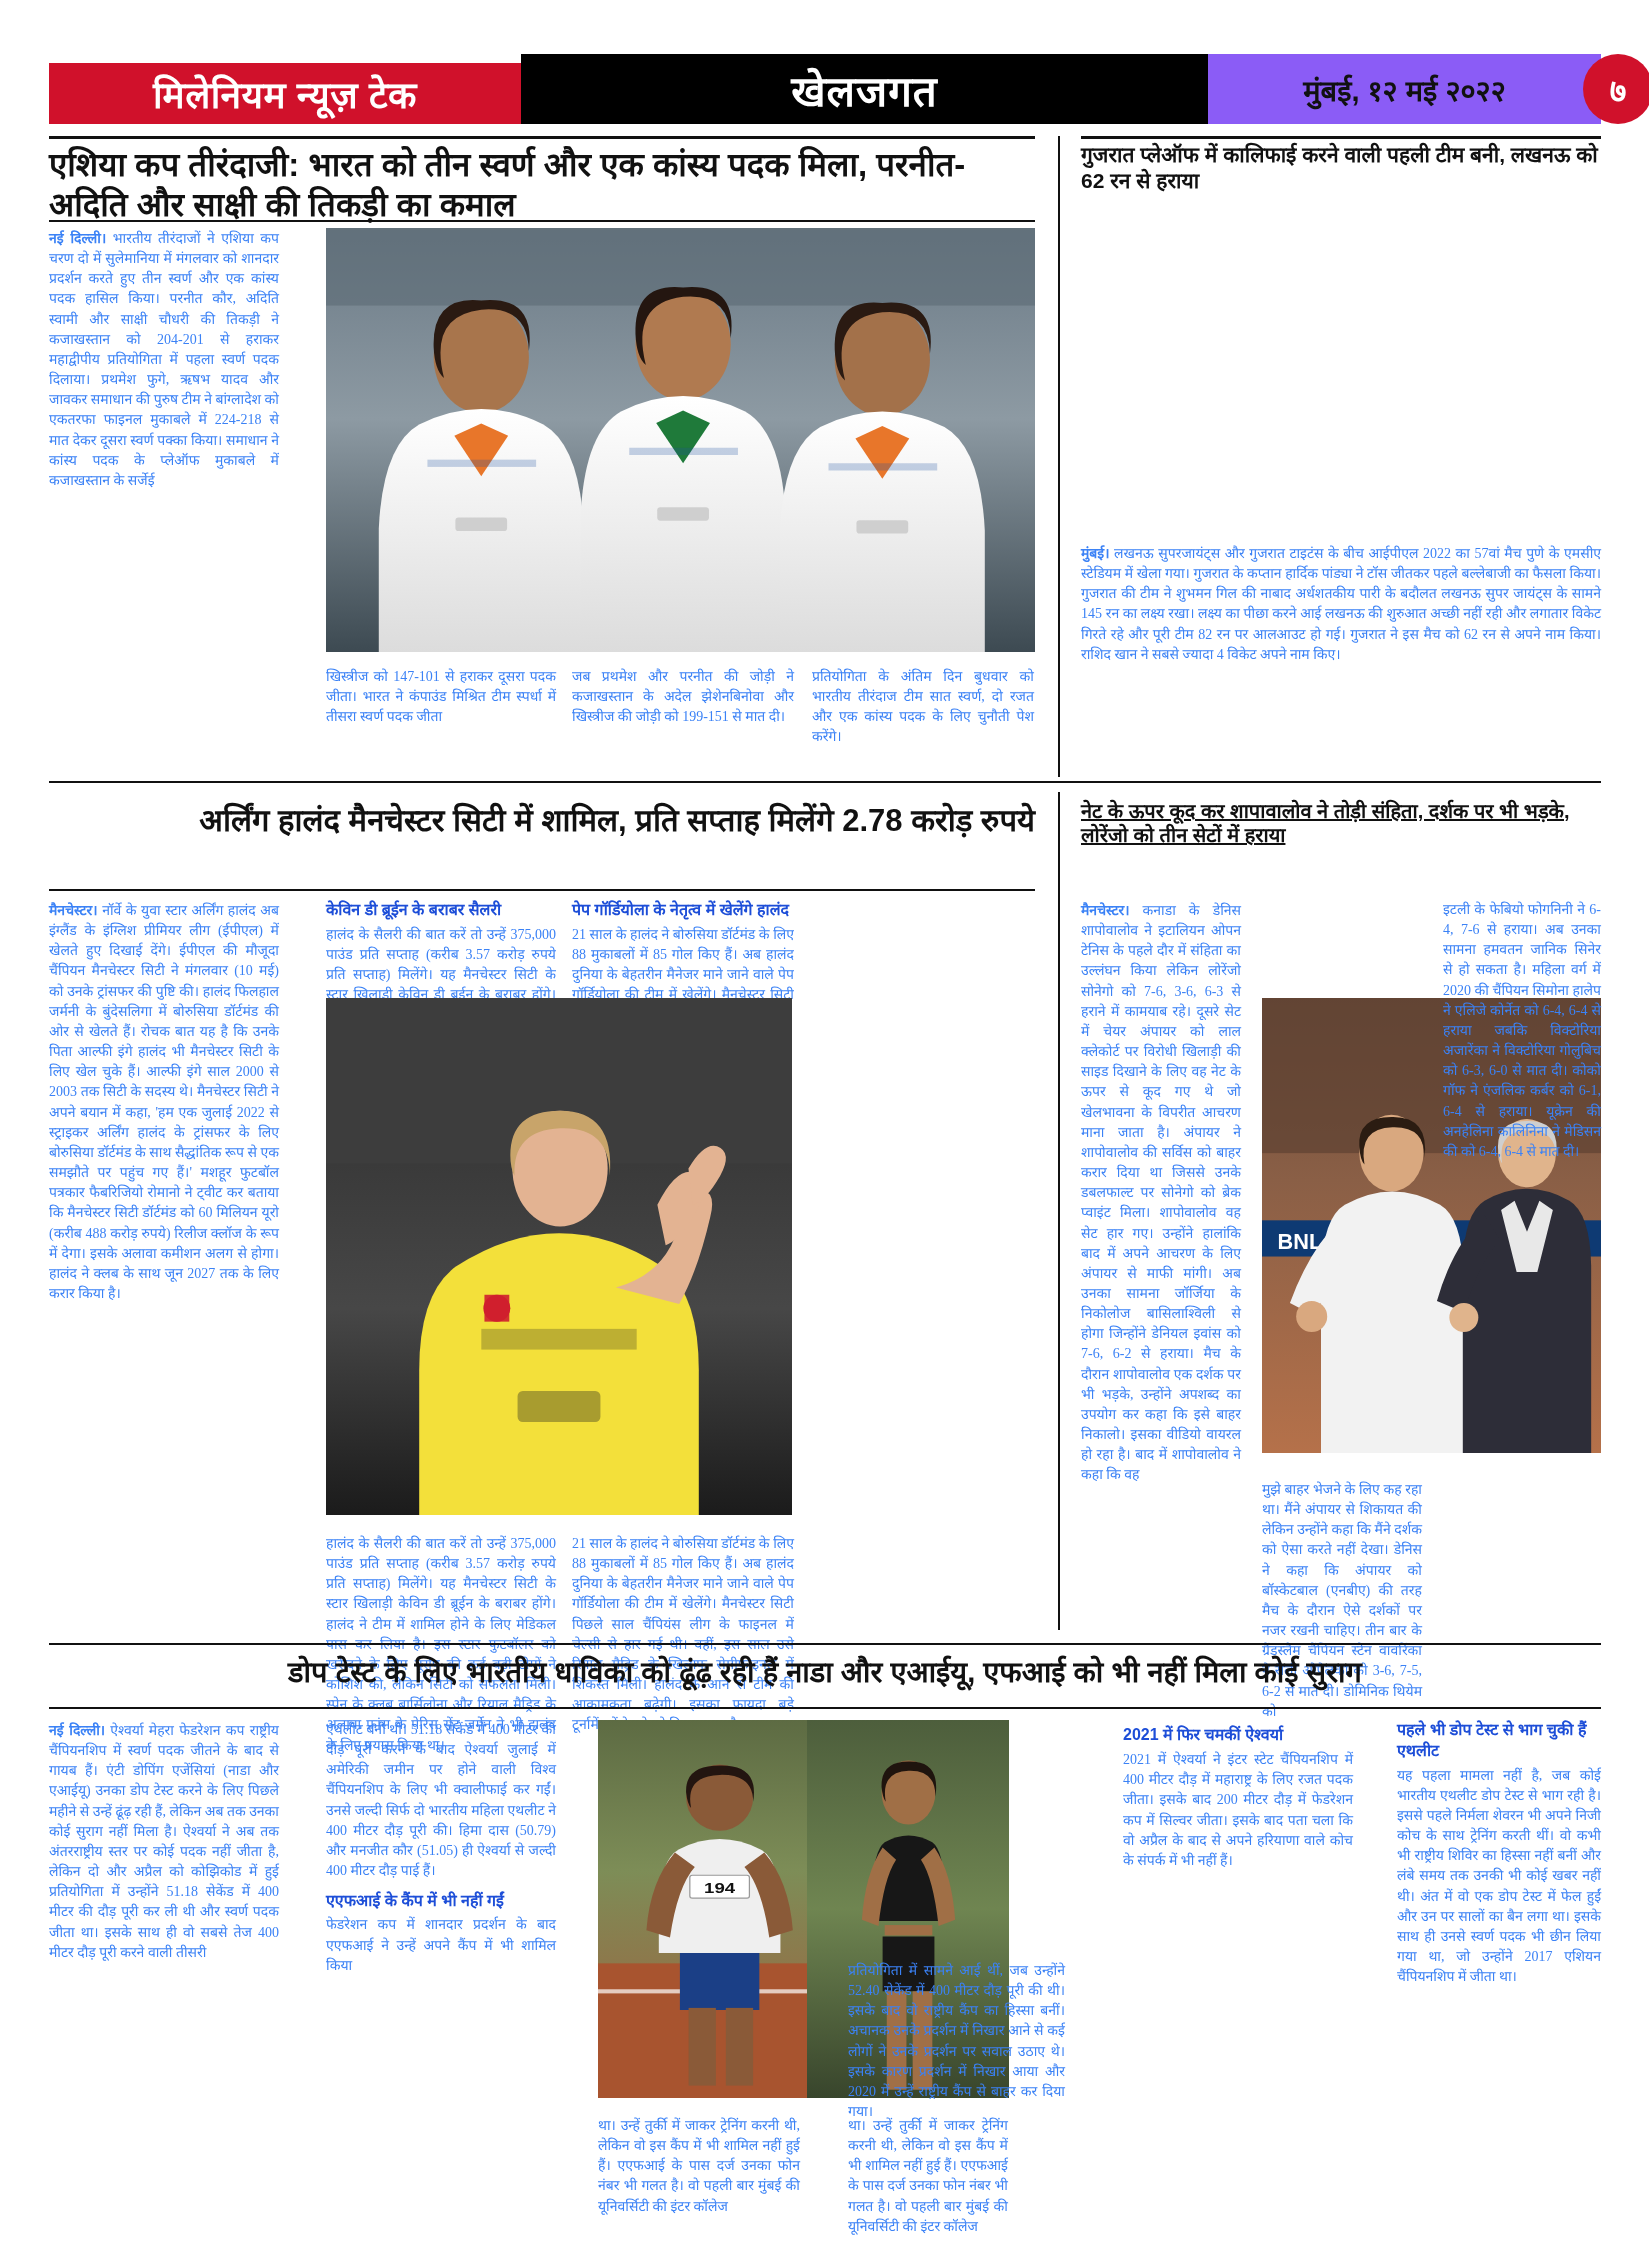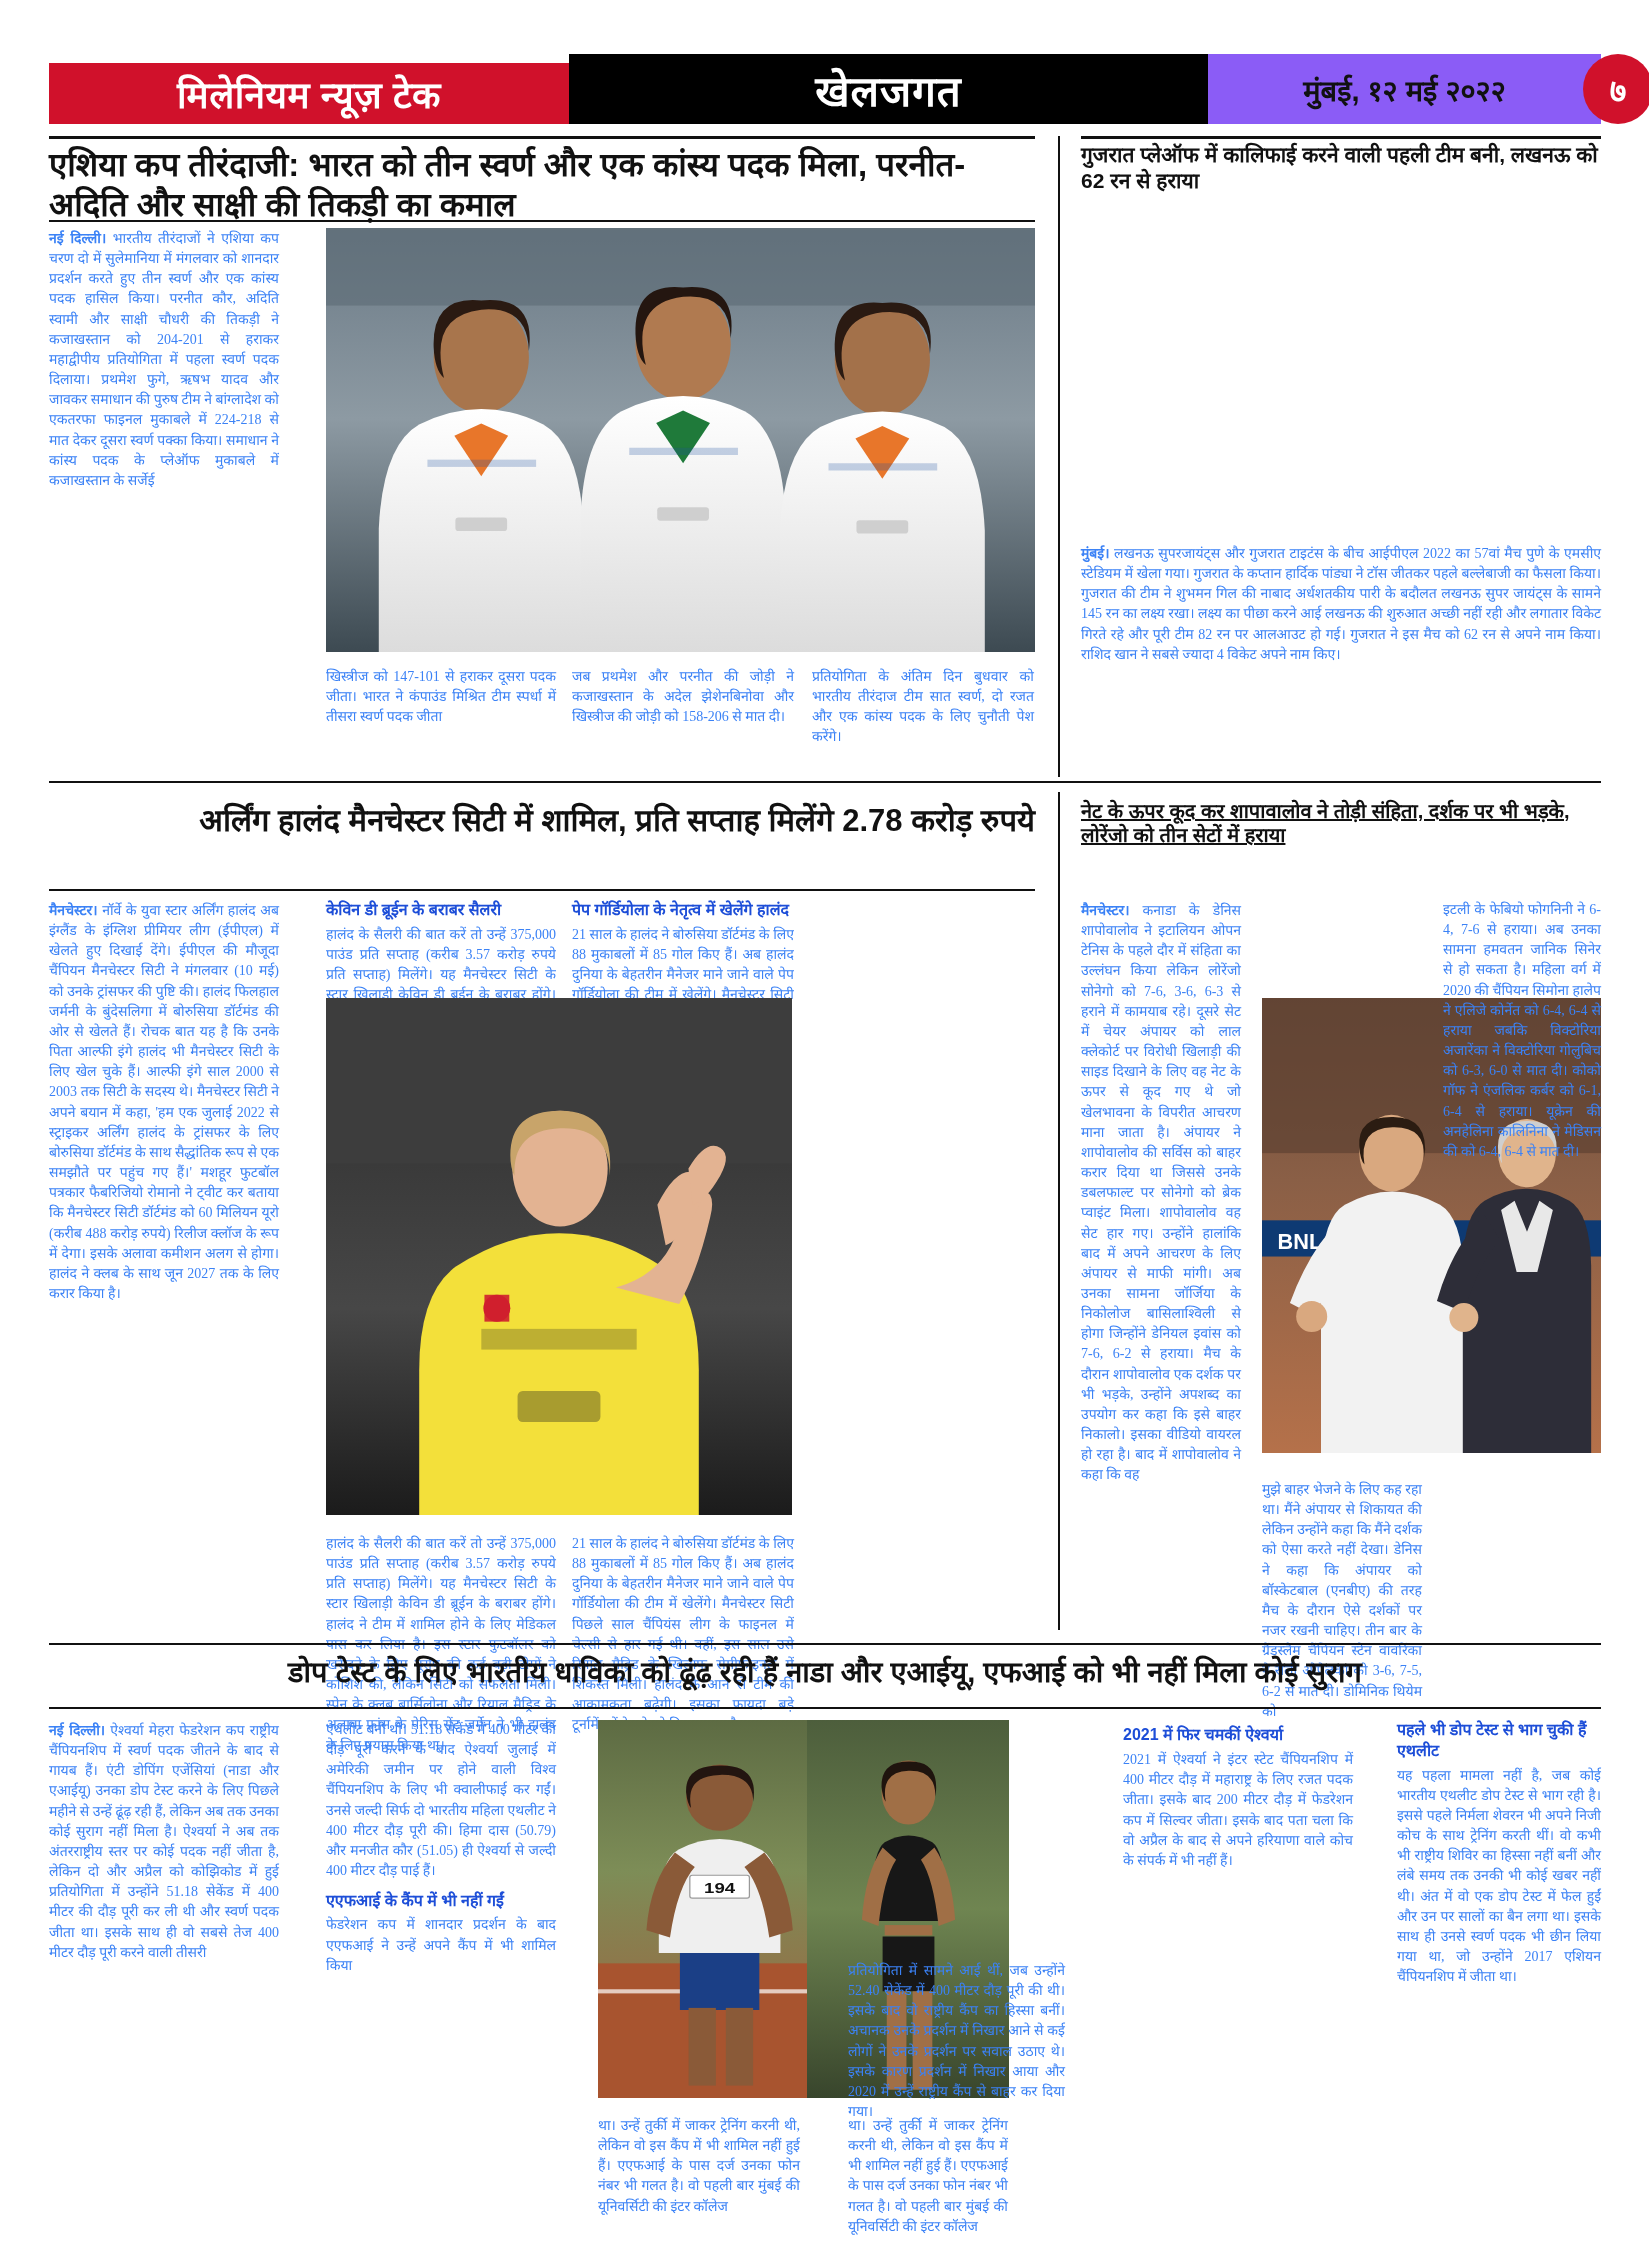--- a/index.html
+++ b/index.html
@@ -27,21 +27,21 @@
     position: absolute;
     left: 49px; top: 54px;
     width: 1552px;
     height: 70px;
     display: flex;
     align-items: stretch;
   }
   .mast-left {
     background: #d0112b;
     color: #fff;
-    width: 520px;
+    width: 472px;
     display: flex;
     align-items: center;
     justify-content: center;
     font-family: "Liberation Sans", sans-serif;
     font-weight: bold;
     font-size: 37px;
     letter-spacing: 0.5px;
     margin-top: 9px;
   }
   .mast-mid {
@@ -259,21 +259,21 @@
         <path d="M1075 383 l52 24 l-52 78 l-52 -78z" fill="#e8762a"></path>
         <rect x="971" y="455" width="210" height="14" fill="#1a4fa0" opacity="0.25"></rect>
         <rect x="1025" y="565" width="100" height="26" rx="6" fill="#cfcfcf"></rect>
       </g>
     </svg>
   </div>
 
   <div class="body-col s1col" id="s1c2">खिस्त्रीज को 147-101 से हराकर दूसरा पदक जीता।
 
 भारत ने कंपाउंड मिश्रित टीम स्पर्धा में तीसरा स्वर्ण पदक जीता</div>
-  <div class="body-col s1col" id="s1c3">जब प्रथमेश और परनीत की जोड़ी ने कजाखस्तान के अदेल झेशेनबिनोवा और खिस्त्रीज की जोड़ी को 158-206 से मात दी।</div>
+  <div class="body-col s1col" id="s1c3">जब प्रथमेश और परनीत की जोड़ी ने कजाखस्तान के अदेल झेशेनबिनोवा और खिस्त्रीज की जोड़ी को 199-151 से मात दी।</div>
   <div class="body-col s1col" id="s1c4">प्रतियोगिता के अंतिम दिन बुधवार को भारतीय तीरंदाज टीम सात स्वर्ण, दो रजत और एक कांस्य पदक के लिए चुनौती पेश करेंगे।</div>
 
   <div class="rule" id="sec2-rule-top"></div>
   <div class="rule" id="vert-rule-1"></div>
   <div class="hl" id="sec2-head">गुजरात प्लेऑफ में कालिफाई करने वाली पहली टीम बनी, लखनऊ को 62 रन से हराया</div>
 
   <div class="photo" id="s2photo">
     <svg class="sky" viewBox="0 0 1005 610" preserveAspectRatio="none">
       <defs>
         <linearGradient id="gipl" x1="0" y1="0" x2="0" y2="1">

